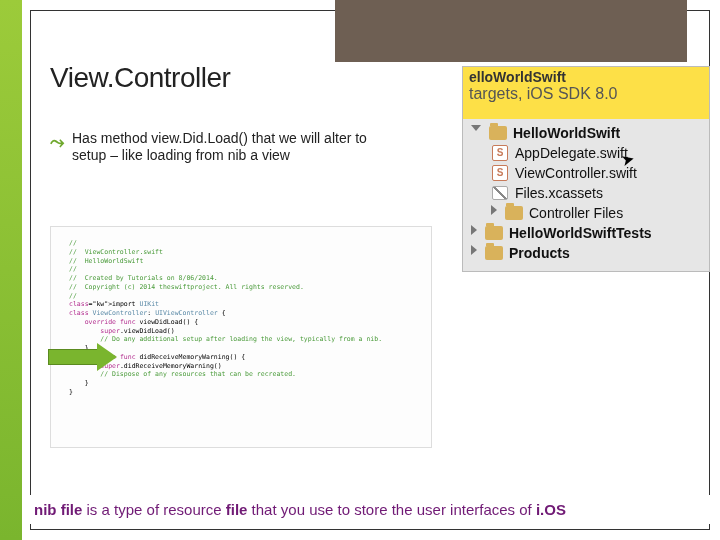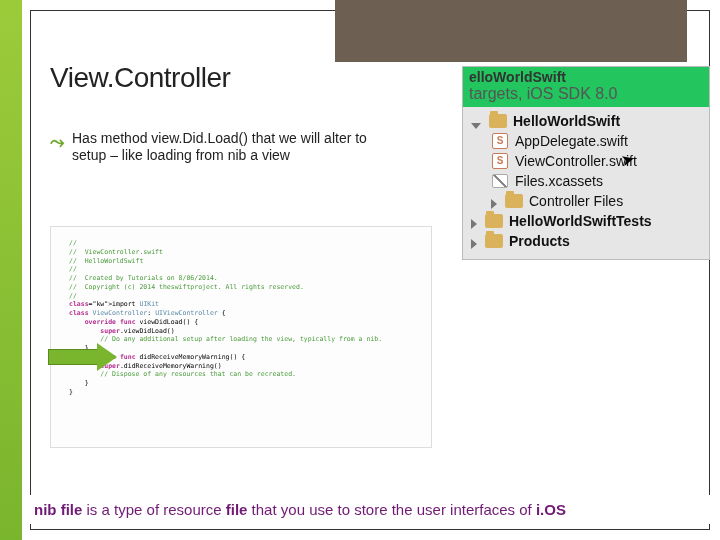--- a/index.html
+++ b/index.html
@@ -58,21 +58,21 @@
     background: #fdfdfd;
     border: 1px solid #ddd;
     font-family: Menlo, Consolas, monospace;
     font-size: 6.5px;
     color: #4a9b3a;
     padding: 12px 6px 6px 18px;
     line-height: 1.35;
     white-space: pre;
     overflow: hidden;
   }
-  .code-pane .kw { color: #b32e8f; font-weight: bold; }
+  .code-pane .kw { color: #b32e8f; }
   .code-pane .type { color: #5b8aa7; }
   .code-pane .plain { color: #000; }
   .code-pane .cmt { color: #4a9b3a; }
   .arrow {
     position: absolute;
     left: 48px; top: 343px;
     width: 70px; height: 28px;
   }
   .arrow-body {
     position: absolute;
@@ -101,32 +101,32 @@
   }
   .navigator {
     position: absolute;
     right: 10px; top: 66px;
     width: 248px;
     background: #e6e6e6;
     border: 1px solid #bbb;
     font-size: 14px;
   }
   .nav-header {
-    background: #22c55e;
+    background: #fde047;
     color: #333;
-    padding: 2px 6px 4px 6px;
+    padding: 2px 6px 16px 6px;
   }
   .nav-header .proj { font-weight: bold; }
   .nav-header .sub { font-size: 16px; color: #555; }
   .nav-tree {
     padding: 4px 4px 8px 6px;
   }
   .nav-row {
     display: flex;
-    align-items: flex-end;
+    align-items: flex-start;
     gap: 6px;
     padding: 2px 0 2px 0;
     color: #111;
   }
   .nav-row.level1 { padding-left: 2px; font-weight: bold; }
   .nav-row.level2 { padding-left: 22px; }
   .icon {
     display: inline-flex;
     align-items: center; justify-content: center;
     width: 18px; height: 16px;

